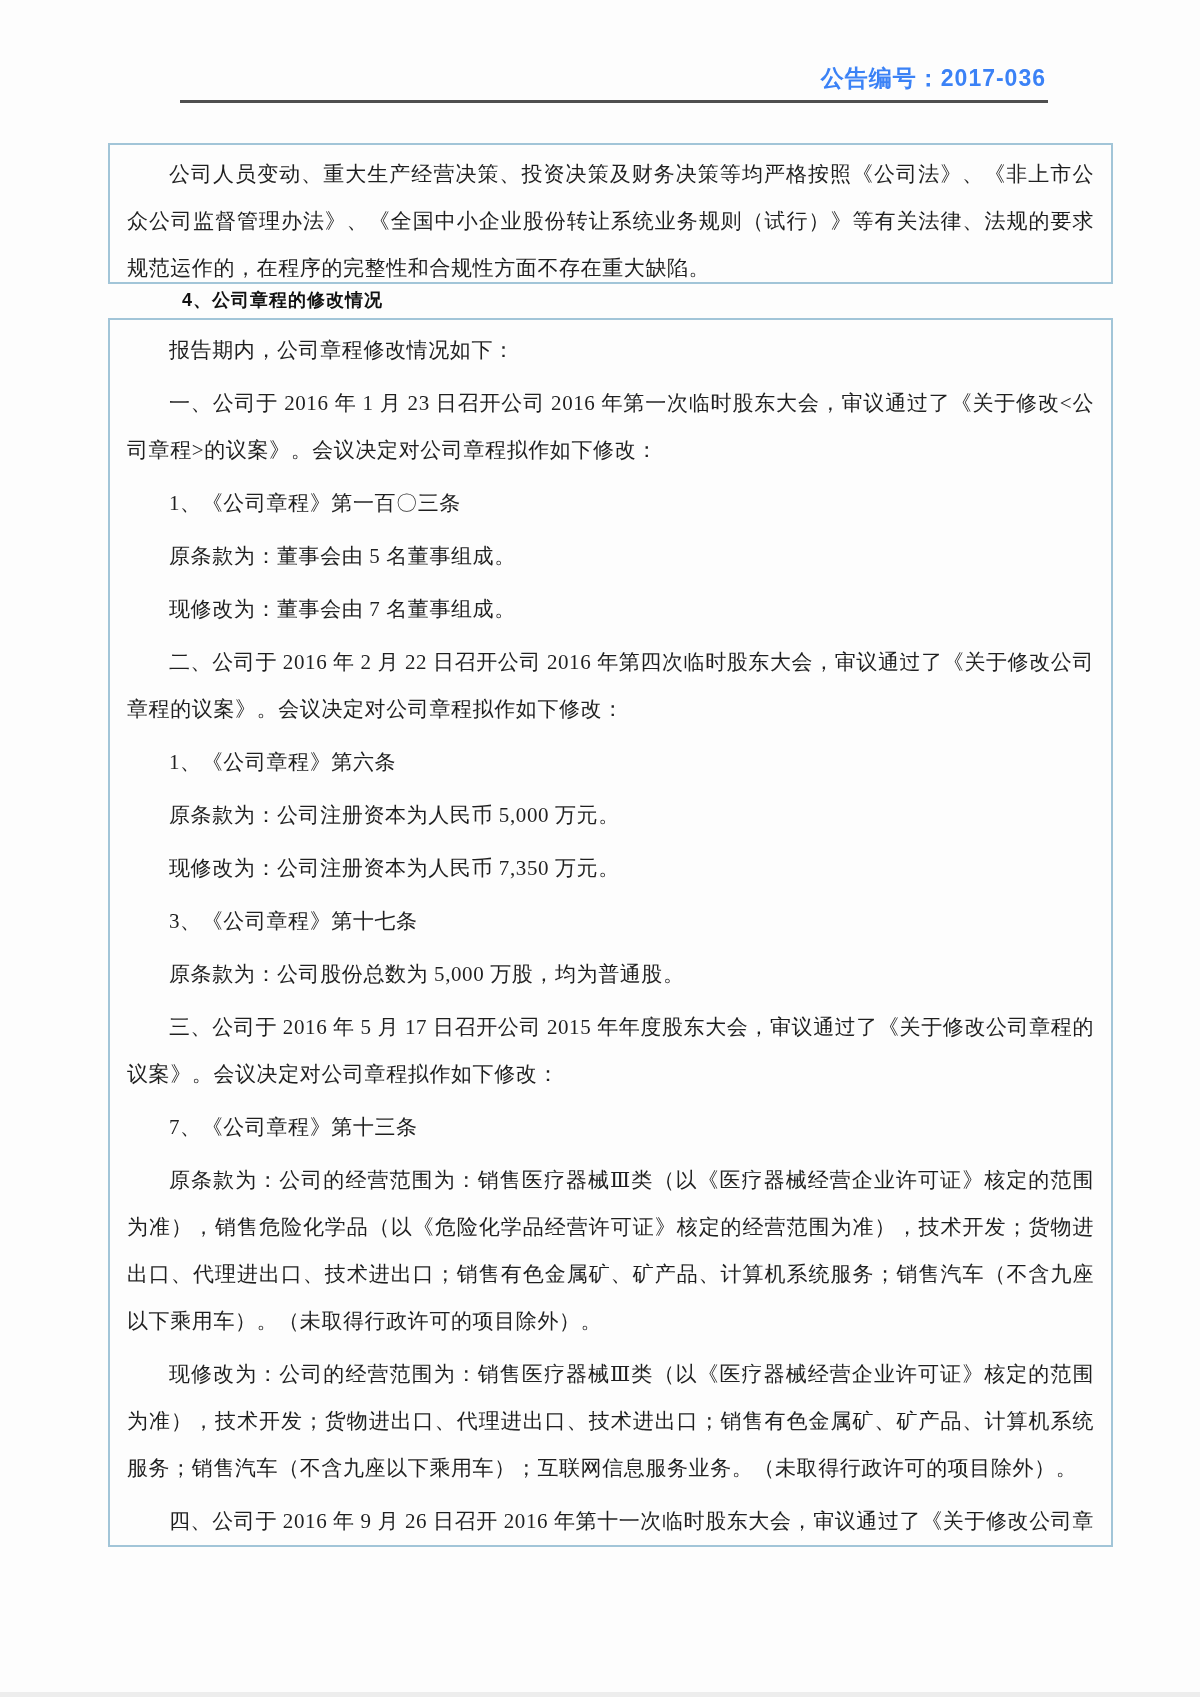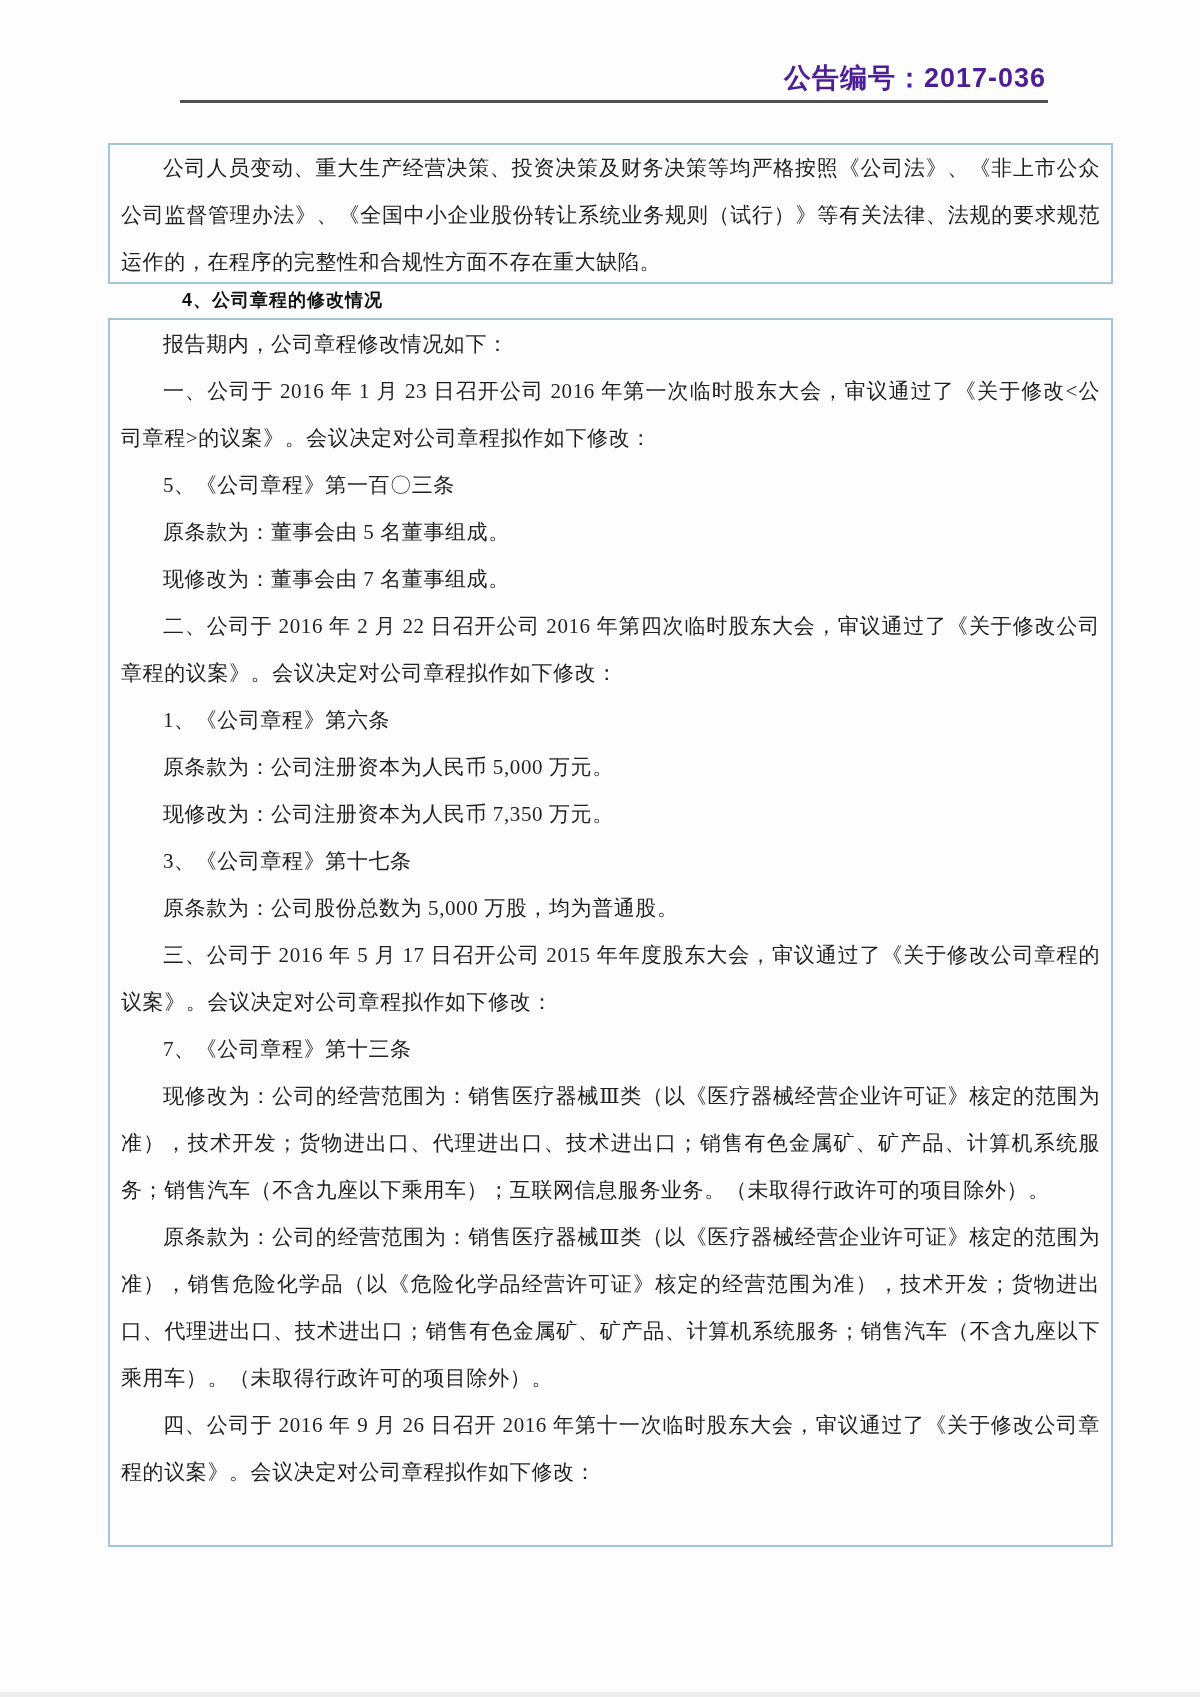--- a/index.html
+++ b/index.html
@@ -16,23 +16,23 @@
     overflow: hidden;
   }
   .announcement-no {
     position: absolute;
     top: 58px;
     right: 154px;
     height: 40px;
     line-height: 40px;
     font-family: "Liberation Sans", "DejaVu Sans", sans-serif;
     font-weight: bold;
-    font-size: 27px;
+    font-size: 23px;
     letter-spacing: 1px;
-    color: #4c1d95;
+    color: #3b82f6;
     white-space: nowrap;
   }
   .header-rule {
     position: absolute;
     left: 180px;
     top: 100px;
     width: 868px;
     height: 3px;
     background: #4f4f4f;
   }
@@ -49,21 +49,21 @@
   .box-compliance {
     top: 143px;
     height: 141px;
   }
   .box-charter {
     top: 318px;
     height: 1229px;
     padding-top: 1px;
   }
   .text-box p {
-    margin: 0;
+    margin: 6px;
     text-indent: 2em;
     line-height: 47px;
     font-size: 21px;
     letter-spacing: 0.6px;
     text-align: justify;
     color: #1f1f1f;
   }
   .section-heading {
     position: absolute;
     left: 182px;
@@ -95,29 +95,29 @@
 
 <div class="text-box box-compliance">
   <p>公司人员变动、重大生产经营决策、投资决策及财务决策等均严格按照《公司法》、《非上市公众公司监督管理办法》、《全国中小企业股份转让系统业务规则（试行）》等有关法律、法规的要求规范运作的，在程序的完整性和合规性方面不存在重大缺陷。</p>
 </div>
 
 <div class="section-heading">4、公司章程的修改情况</div>
 
 <div class="text-box box-charter">
   <p>报告期内，公司章程修改情况如下：</p>
   <p>一、公司于 2016 年 1 月 23 日召开公司 2016 年第一次临时股东大会，审议通过了《关于修改&lt;公司章程&gt;的议案》。会议决定对公司章程拟作如下修改：</p>
-  <p>5、《公司章程》第一百〇三条</p>
+  <p>1、《公司章程》第一百〇三条</p>
   <p>原条款为：董事会由 5 名董事组成。</p>
   <p>现修改为：董事会由 7 名董事组成。</p>
   <p>二、公司于 2016 年 2 月 22 日召开公司 2016 年第四次临时股东大会，审议通过了《关于修改公司章程的议案》。会议决定对公司章程拟作如下修改：</p>
   <p>1、《公司章程》第六条</p>
   <p>原条款为：公司注册资本为人民币 5,000 万元。</p>
   <p>现修改为：公司注册资本为人民币 7,350 万元。</p>
   <p>3、《公司章程》第十七条</p>
   <p>原条款为：公司股份总数为 5,000 万股，均为普通股。</p>
   <p>三、公司于 2016 年 5 月 17 日召开公司 2015 年年度股东大会，审议通过了《关于修改公司章程的议案》。会议决定对公司章程拟作如下修改：</p>
   <p>7、《公司章程》第十三条</p>
+  <p>原条款为：公司的经营范围为：销售医疗器械Ⅲ类（以《医疗器械经营企业许可证》核定的范围为准），销售危险化学品（以《危险化学品经营许可证》核定的经营范围为准），技术开发；货物进出口、代理进出口、技术进出口；销售有色金属矿、矿产品、计算机系统服务；销售汽车（不含九座以下乘用车）。（未取得行政许可的项目除外）。</p>
   <p>现修改为：公司的经营范围为：销售医疗器械Ⅲ类（以《医疗器械经营企业许可证》核定的范围为准），技术开发；货物进出口、代理进出口、技术进出口；销售有色金属矿、矿产品、计算机系统服务；销售汽车（不含九座以下乘用车）；互联网信息服务业务。（未取得行政许可的项目除外）。</p>
-  <p>原条款为：公司的经营范围为：销售医疗器械Ⅲ类（以《医疗器械经营企业许可证》核定的范围为准），销售危险化学品（以《危险化学品经营许可证》核定的经营范围为准），技术开发；货物进出口、代理进出口、技术进出口；销售有色金属矿、矿产品、计算机系统服务；销售汽车（不含九座以下乘用车）。（未取得行政许可的项目除外）。</p>
   <p>四、公司于 2016 年 9 月 26 日召开 2016 年第十一次临时股东大会，审议通过了《关于修改公司章程的议案》。会议决定对公司章程拟作如下修改：</p>
 </div>
 
 <div class="bottom-edge"></div>
 
 </body></html>

